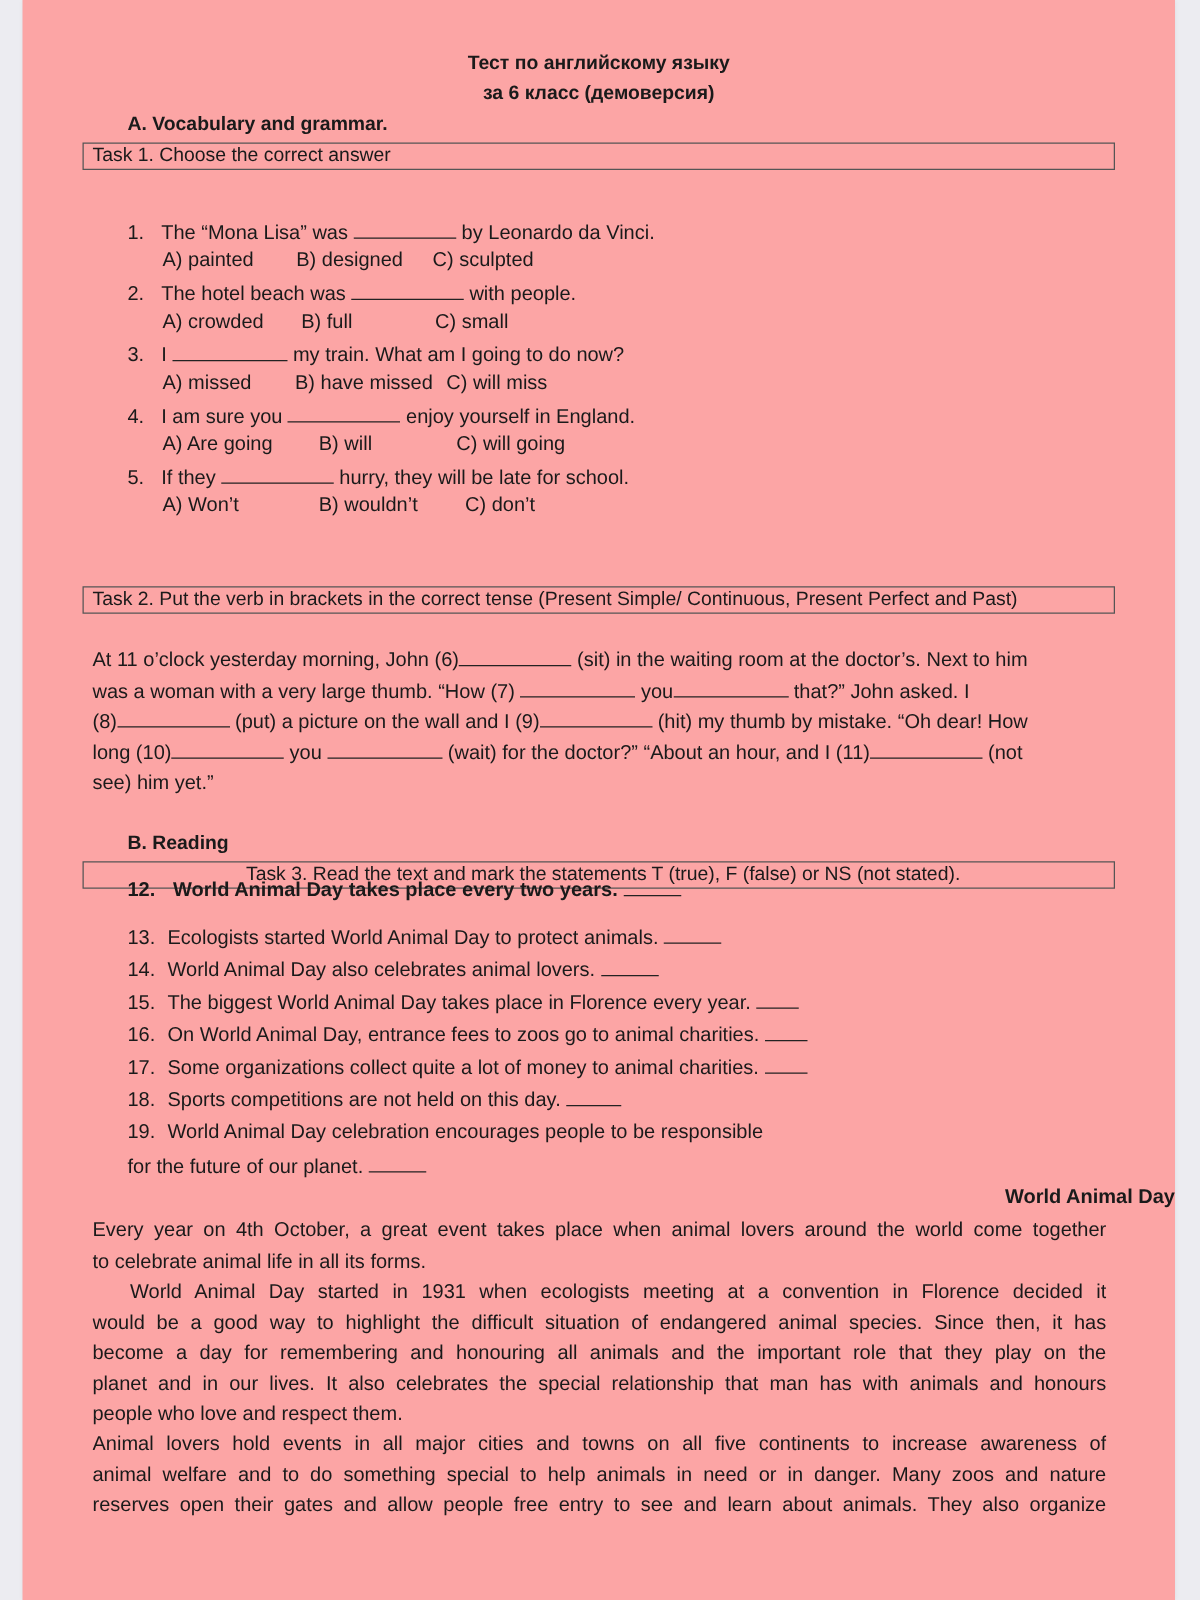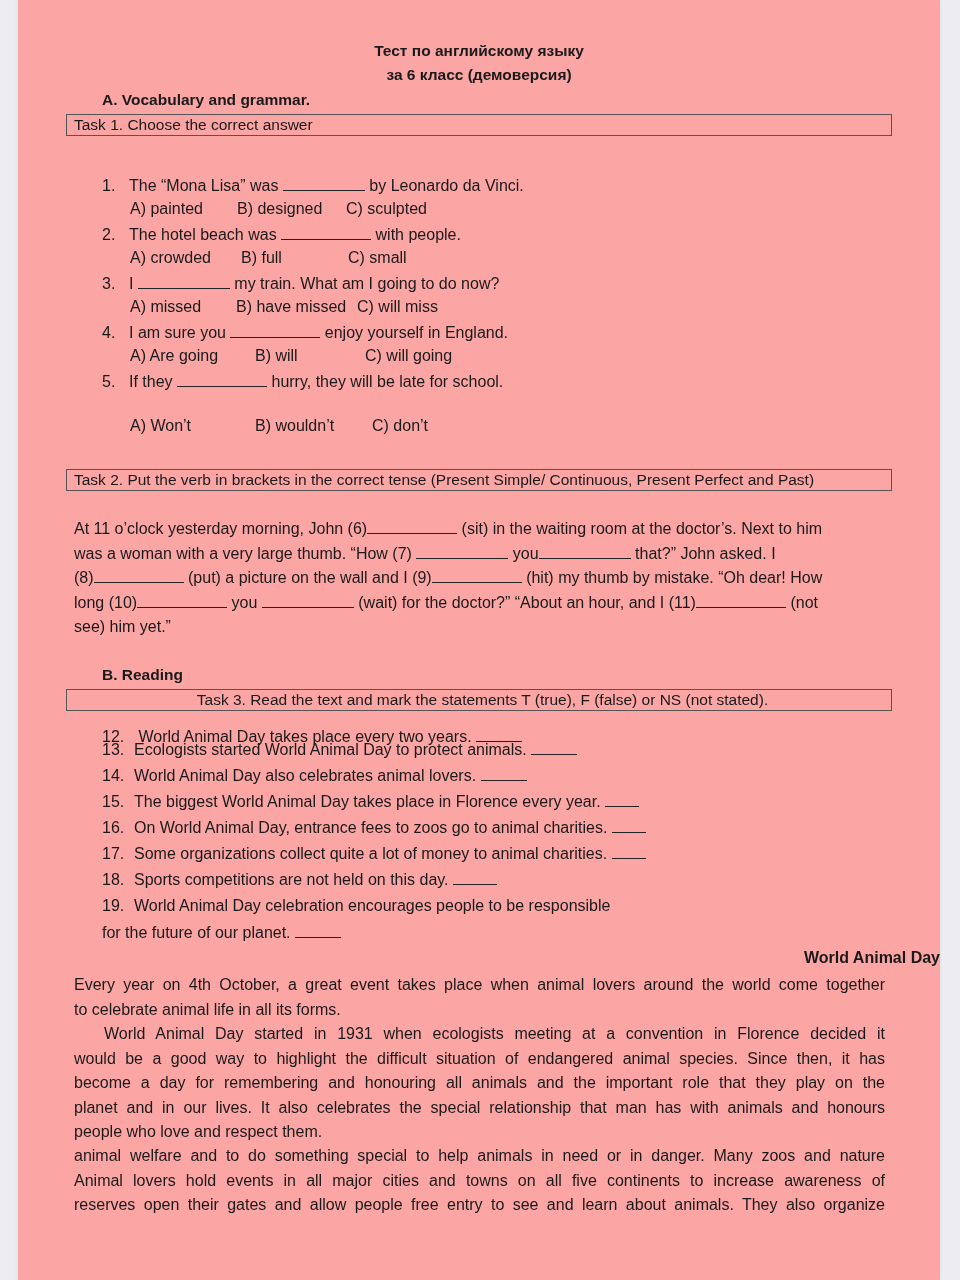--- a/index.html
+++ b/index.html
@@ -82,21 +82,21 @@
   </div>
   <div class="abs opts" style="left:112px; top:347px; width:400px; height:20px;">
     <span class="opt" style="left:0;">A)  Are going</span>
     <span class="opt" style="left:125px;">B) will</span>
     <span class="opt" style="left:235px;">C) will going</span>
   </div>
 
   <div class="abs q" style="left:84px; top:372px;">
     <span class="qnum">5.</span><span>If they </span><span class="blank" style="width:90px;"></span><span>  hurry, they will be late for school.</span>
   </div>
-  <div class="abs opts" style="left:112px; top:396px; width:400px; height:20px;margin-top:21px;">
+  <div class="abs opts" style="left:112px; top:396px; width:400px; height:20px;">
     <span class="opt" style="left:0;">A)  Won’t</span>
     <span class="opt" style="left:125px;">B) wouldn’t</span>
     <span class="opt" style="left:242px;">C) don’t</span>
   </div>
 
   <div class="taskbox" style="top:469px;">
     <span>Task 2. Put the verb in brackets in the correct tense (Present Simple/ Continuous, Present Perfect and Past)</span>
   </div>
 
   <div class="para" style="top:517px;">
@@ -105,21 +105,21 @@
     <span class="tline"><span>(8)</span><span class="blank" style="width:90px;"></span><span> (put) a picture on the wall and I (9)</span><span class="blank" style="width:90px;"></span><span> (hit) my thumb by mistake. “Oh dear! How</span></span>
     <span class="tline"><span>long (10)</span><span class="blank" style="width:90px;"></span><span> you </span><span class="blank" style="width:92px;"></span><span> (wait) for the doctor?” “About an hour, and I (11)</span><span class="blank" style="width:90px;"></span><span> (not</span></span>
     <span class="tline"><span>see) him yet.”</span></span>
   </div>
 
   <div class="abs section" style="left:84px; top:666px;">B.  Reading</div>
   <div class="taskbox" style="top:689px;text-align:center;">
     <span>Task 3. Read the text and mark the statements T (true), F (false) or NS (not stated).</span>
   </div>
 
-  <div class="abs rs" style="left:84px; top:727px;"><span class="qnum" style="width:32px;">12.</span><span> World Animal Day takes place every two years. </span><span class="blank" style="width:46px;"></span></div>
+  <div class="abs rs" style="left:84px; top:702px;font-weight:bold;"><span class="qnum" style="width:32px;">12.</span><span> World Animal Day takes place every two years. </span><span class="blank" style="width:46px;"></span></div>
   <div class="abs rs" style="left:84px; top:740px;"><span class="qnum" style="width:32px;">13.</span><span>Ecologists started World Animal Day to protect animals. </span><span class="blank" style="width:46px;"></span></div>
   <div class="abs rs" style="left:84px; top:766px;"><span class="qnum" style="width:32px;">14.</span><span>World Animal Day also celebrates animal lovers. </span><span class="blank" style="width:46px;"></span></div>
   <div class="abs rs" style="left:84px; top:792px;"><span class="qnum" style="width:32px;">15.</span><span>The biggest World Animal Day takes place in Florence every year. </span><span class="blank" style="width:34px;"></span></div>
   <div class="abs rs" style="left:84px; top:818px;"><span class="qnum" style="width:32px;">16.</span><span>On World Animal Day, entrance fees to zoos go to animal charities. </span><span class="blank" style="width:34px;"></span></div>
   <div class="abs rs" style="left:84px; top:844px;"><span class="qnum" style="width:32px;">17.</span><span>Some organizations collect quite a lot of money to animal charities. </span><span class="blank" style="width:34px;"></span></div>
   <div class="abs rs" style="left:84px; top:870px;"><span class="qnum" style="width:32px;">18.</span><span>Sports competitions are not held on this day. </span><span class="blank" style="width:44px;"></span></div>
   <div class="abs rs" style="left:84px; top:897px;"><span class="qnum" style="width:32px;">19.</span><span>World Animal Day celebration encourages people to be responsible</span></div>
   <div class="abs rs" style="left:84px; top:923px;"><span>for the future of our planet. </span><span class="blank" style="width:46px;"></span></div>
 
   <div class="abs ttl-center" style="top:949px;">World Animal Day</div>
@@ -131,18 +131,18 @@
 
   <div class="para" style="top:1022px;">
     <span class="line justify" style="padding-left:30px;">World Animal Day started in 1931 when ecologists meeting at a convention in Florence decided it</span>
     <span class="line justify">would be a good way to highlight the difficult situation of endangered animal species. Since then, it has</span>
     <span class="line justify">become a day for remembering and honouring all animals and the important role that they play on the</span>
     <span class="line justify">planet and in our lives. It also celebrates the special relationship that man has with animals and honours</span>
     <span class="line">people who love and respect them.</span>
   </div>
 
   <div class="para" style="top:1144px;">
+    <span class="line justify">Animal lovers hold events in all major cities and towns on all five continents to increase awareness of</span>
     <span class="line justify">animal welfare and to do something special to help animals in need or in danger. Many zoos and nature</span>
-    <span class="line justify">Animal lovers hold events in all major cities and towns on all five continents to increase awareness of</span>
     <span class="line justify">reserves open their gates and allow people free entry to see and learn about animals. They also organize</span>
   </div>
 
 </div>
 
 </body></html>

